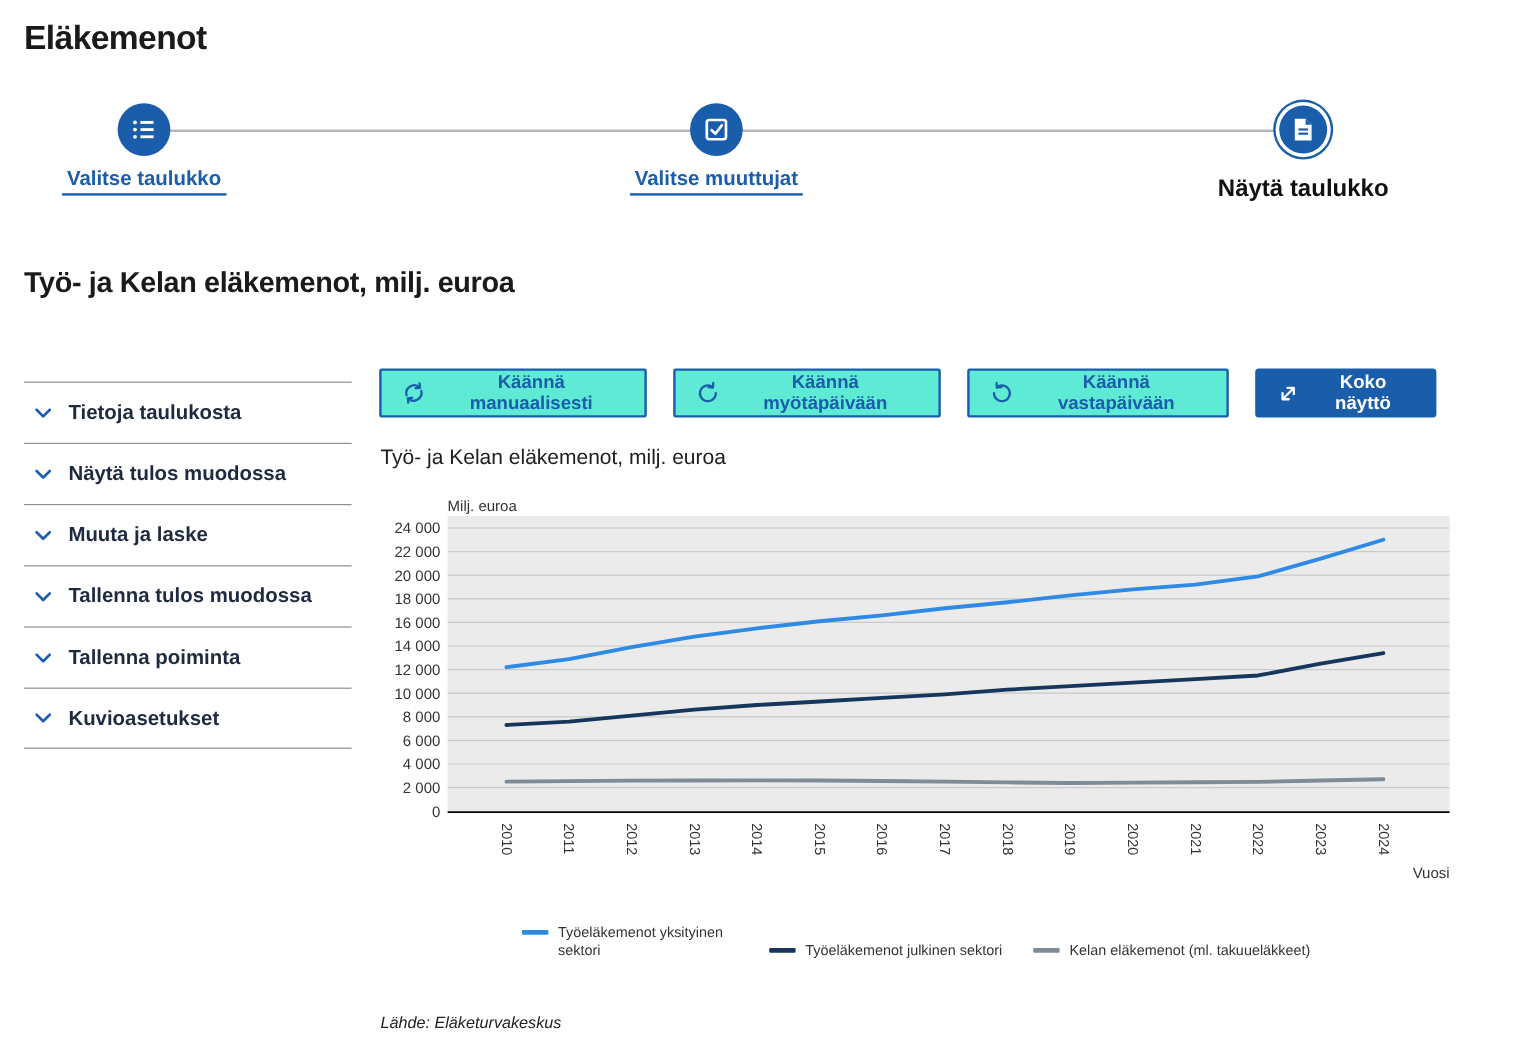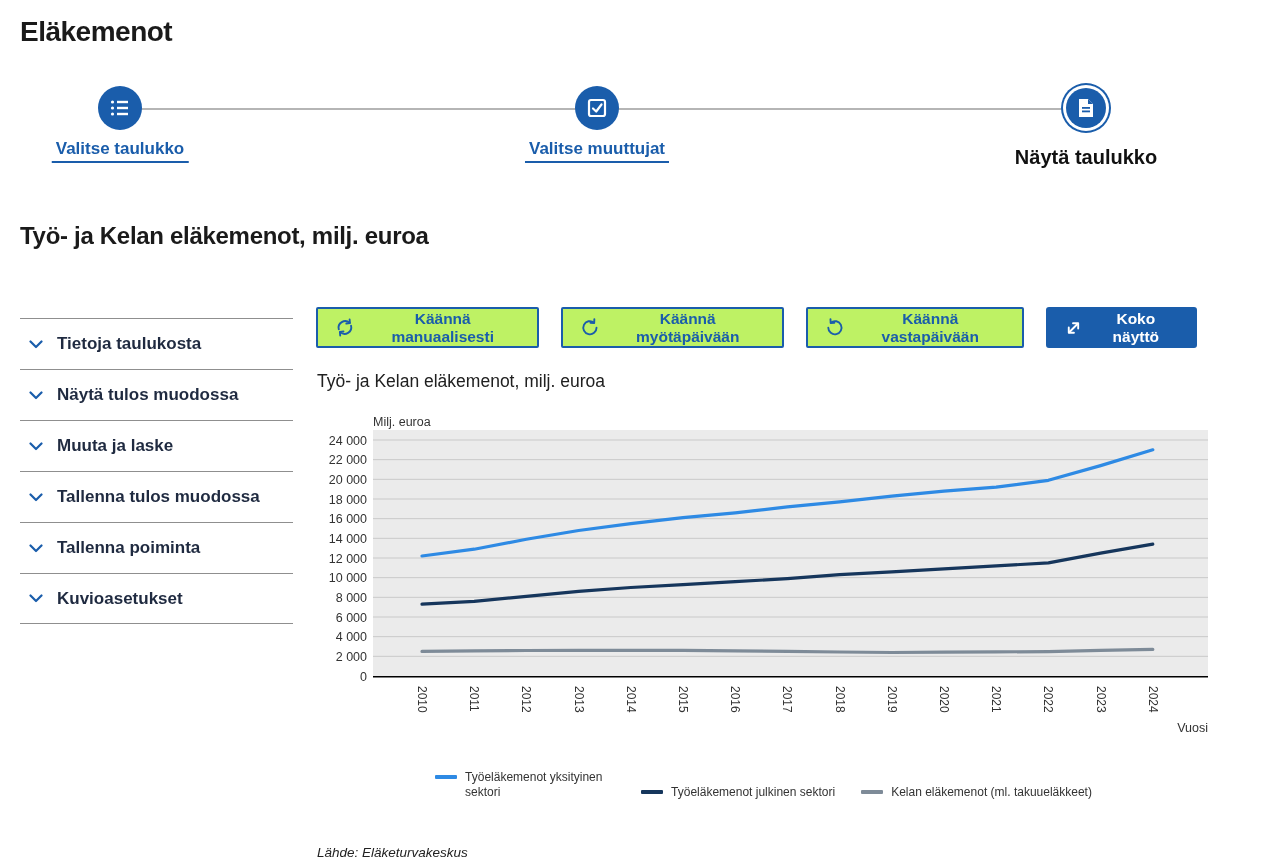--- a/index.html
+++ b/index.html
@@ -22,21 +22,21 @@
   .table-heading { position:absolute; left:20px; top:222px; font-size:24px; font-weight:bold; color:#1a1a1a; letter-spacing:-0.3px; }
 
   
   .sidebar { position:absolute; left:20px; top:318px; width:273px; }
   .acc-item { display:flex; align-items:center; gap:14px; height:51px; border-top:1px solid #8f8f8f; cursor:pointer; padding-left:9px; }
   .acc-item:last-child { border-bottom:1px solid #8f8f8f; }
   .acc-label { font-size:17px; font-weight:bold; color:#1f2a40; }
 
   
   .toolbar { position:absolute; left:316px; top:307px; width:881px; display:flex; gap:22px; align-items:center; }
-  .btn-outline { display:inline-flex; align-items:center; gap:11px; height:41px; padding:0 17px; background:#bef264; border:2px solid #1a5dab; border-radius:2px; color:#1a5dab; font-size:15.5px; font-weight:bold; font-family:"Liberation Sans",sans-serif; cursor:pointer; }
+  .btn-outline { display:inline-flex; align-items:center; gap:11px; height:41px; padding:0 17px; background:#5eead4; border:2px solid #1a5dab; border-radius:2px; color:#1a5dab; font-size:15.5px; font-weight:bold; font-family:"Liberation Sans",sans-serif; cursor:pointer; }
   .btn-fill { margin-left:auto; display:inline-flex; align-items:center; gap:12px; height:41px; padding:0 17px; background:#1a5dab; border:2px solid #1a5dab; border-radius:3px; color:#fff; font-size:15.5px; font-weight:bold; font-family:"Liberation Sans",sans-serif; cursor:pointer; }
 
   .chart-title { position:absolute; left:317px; top:371px; font-size:17.5px; color:#202020; }
 
   .chart-svg { position:absolute; left:316px; top:414px; }
 
   
   .legend { position:absolute; left:316px; top:770px; width:895px; display:flex; justify-content:center; align-items:flex-end; gap:26px; }
   .legend-item { display:flex; gap:8px; cursor:pointer; }
   .legend-swatch { width:22px; height:4px; margin-top:5px; border-radius:1px; flex:0 0 auto; }

